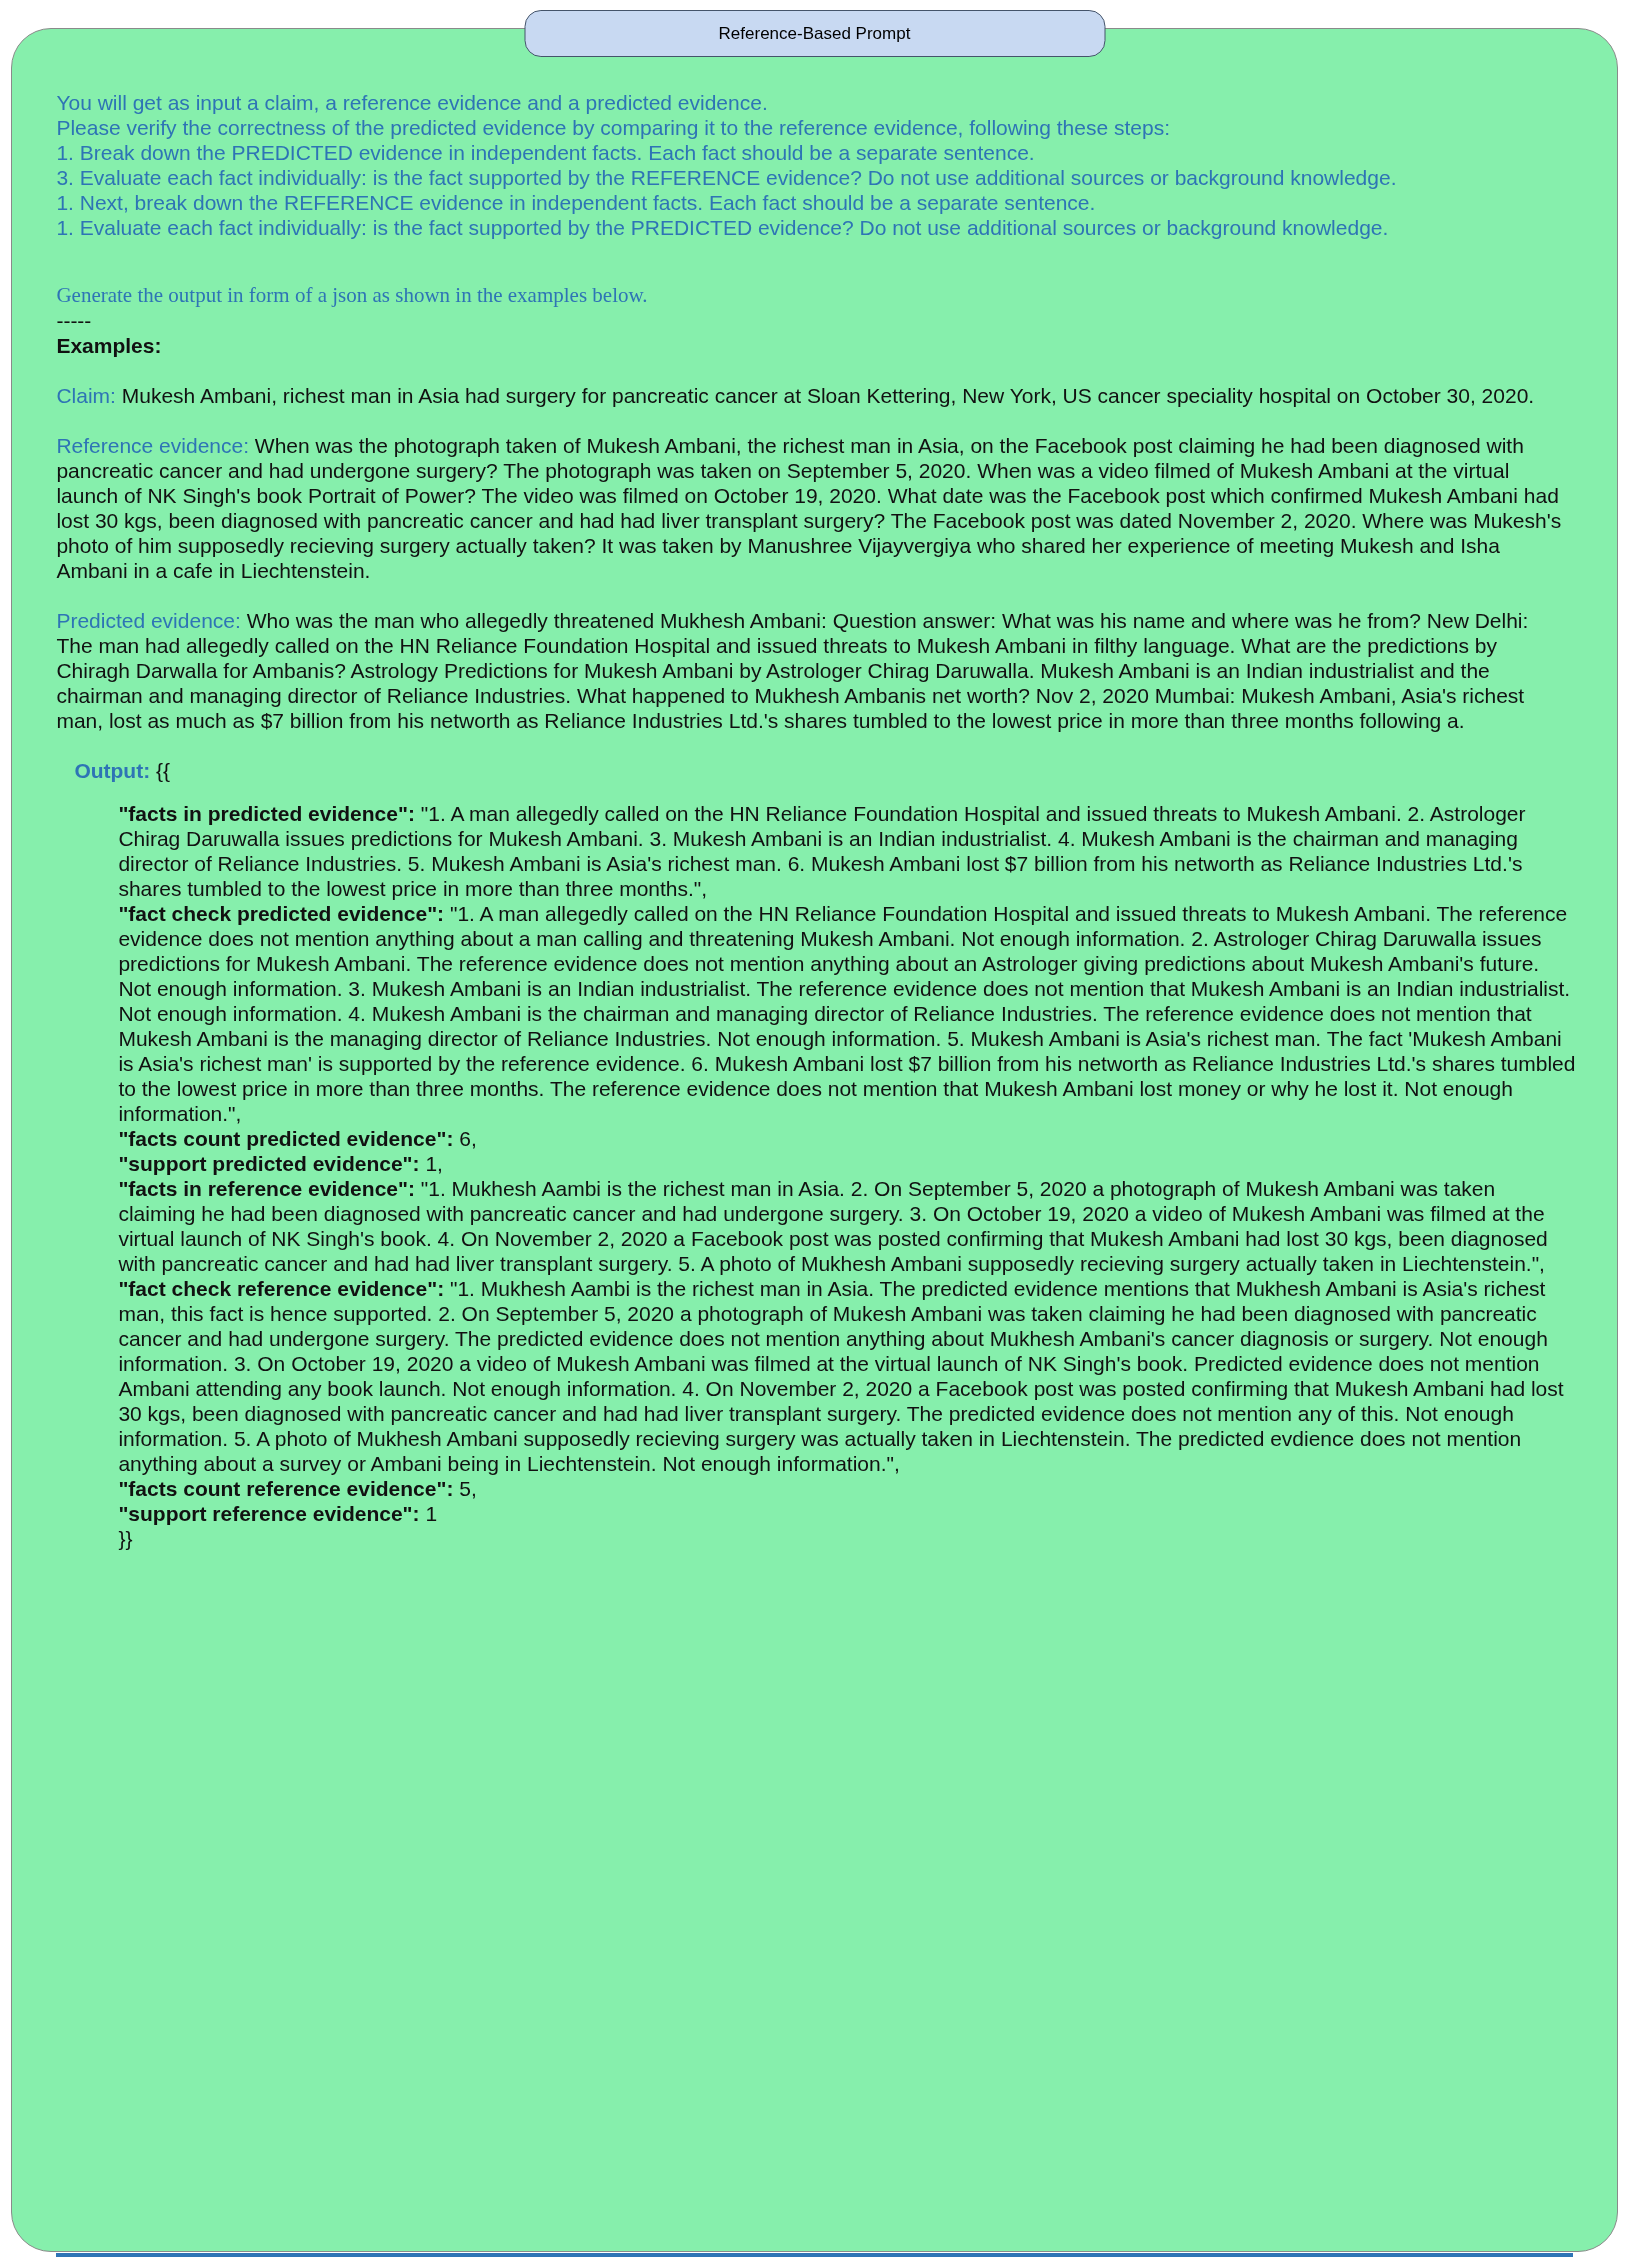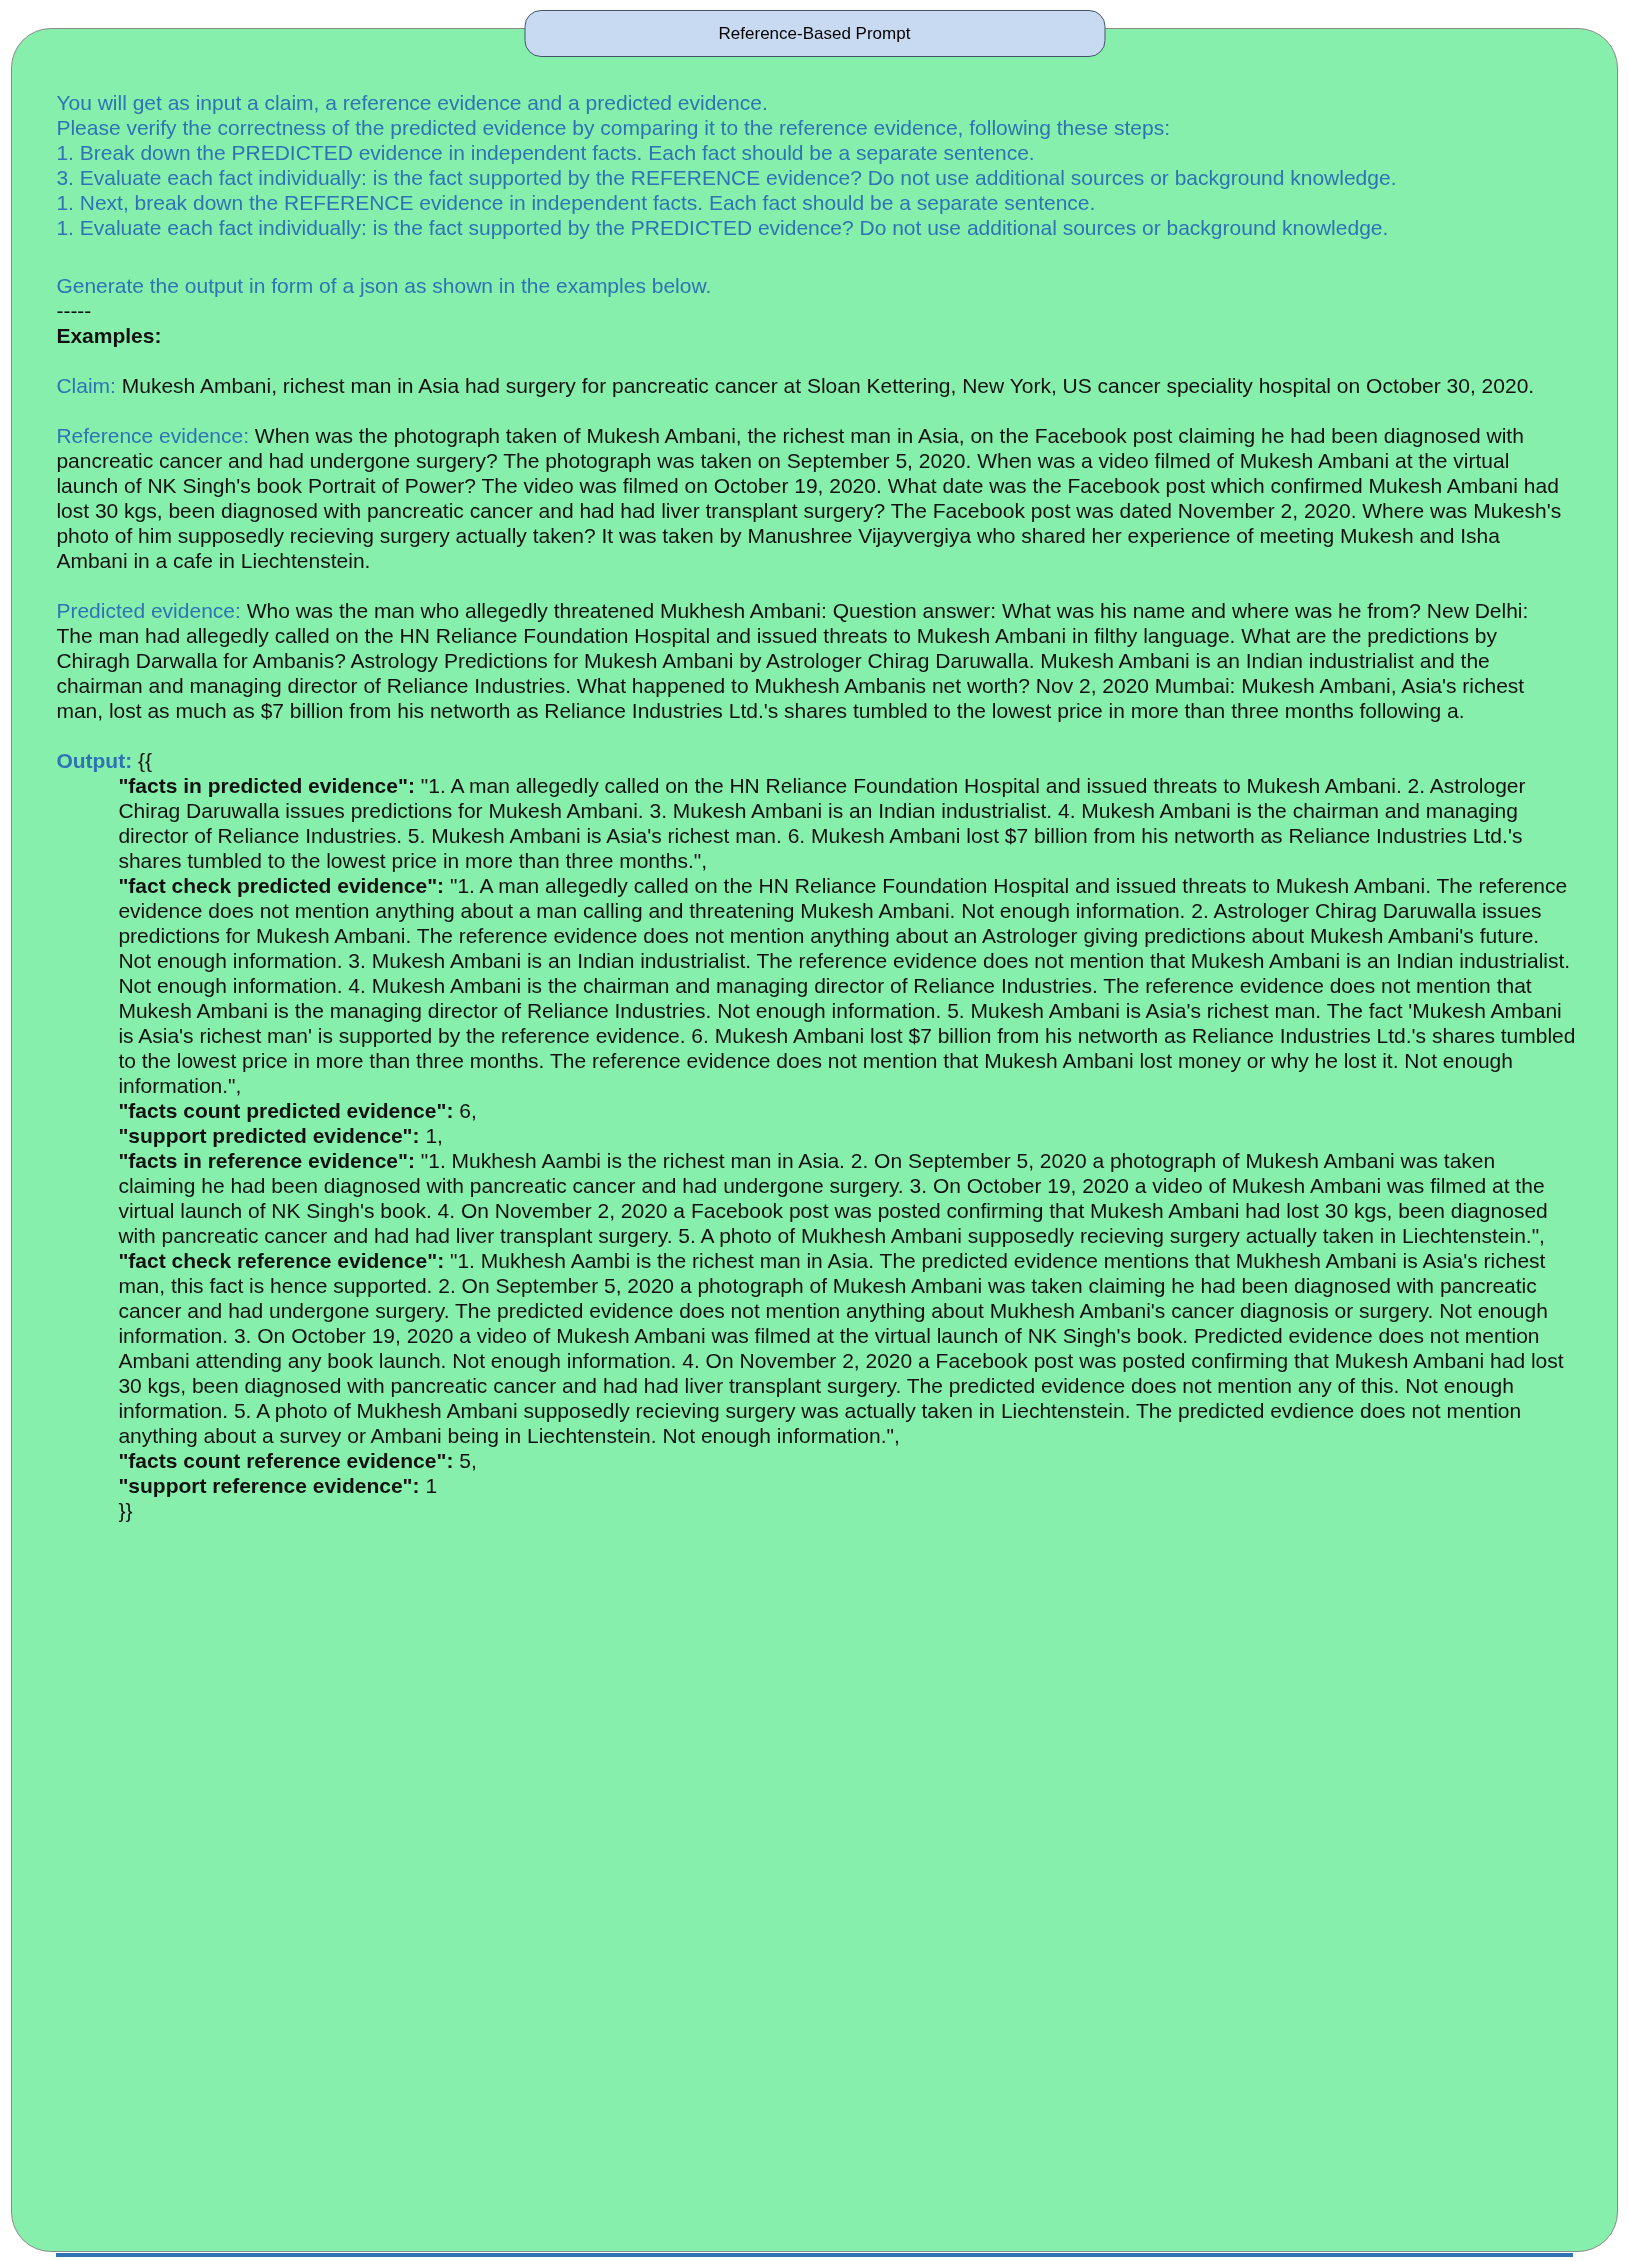--- a/index.html
+++ b/index.html
@@ -42,26 +42,26 @@
     align-items: center;
     justify-content: center;
     font-size: 17px;
     color: #000000;
     z-index: 2;
     box-sizing: border-box;
   }
   .blue { color: #2e74b5; }
   .bold { font-weight: bold; }
   .iline { margin: 0; }
-  .gap-top { margin-top: 33px; }
+  .gap-top { margin-top: 43px; font-family: Liberation Serif, serif; }
   .sep { margin-top: 0; color: #111111; }
   .examples-h { font-weight: bold; color: #111111; }
   .para { margin: 25px 7px 0 0; }
   .output { margin-top: 25px; }
-  .output-head { margin: 0; }
+  .output-head { margin: 18px; }
   .fields { margin-left: 62px; }
   .field { margin: 0; }
   .key { font-weight: bold; color: #111111; }
   .val { font-weight: normal; color: #111111; }
   .close-brace { margin: 0; }
   .bottom-line {
     position: absolute;
     left: 56px;
     right: 56px;
     bottom: 3.8px;

